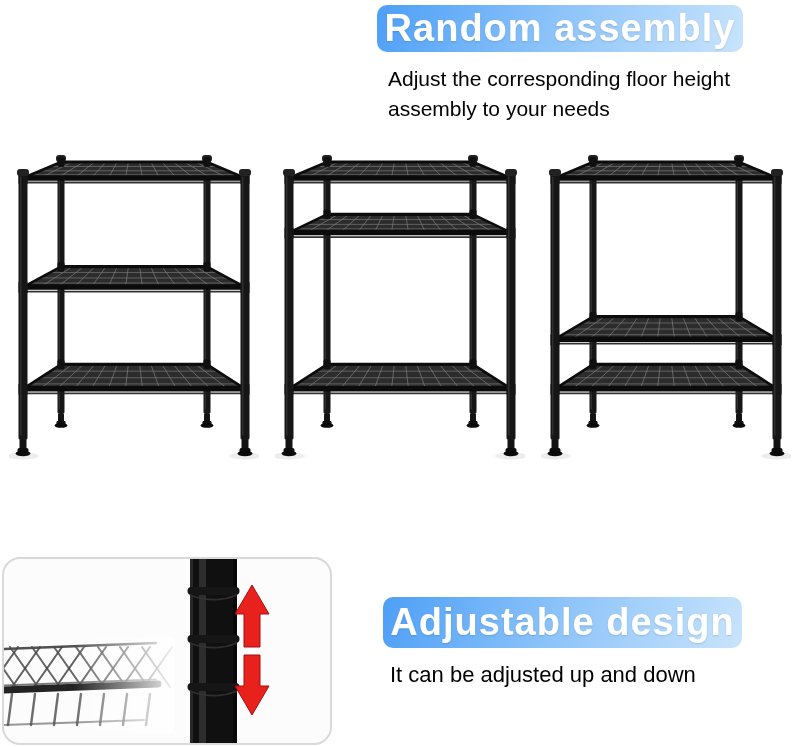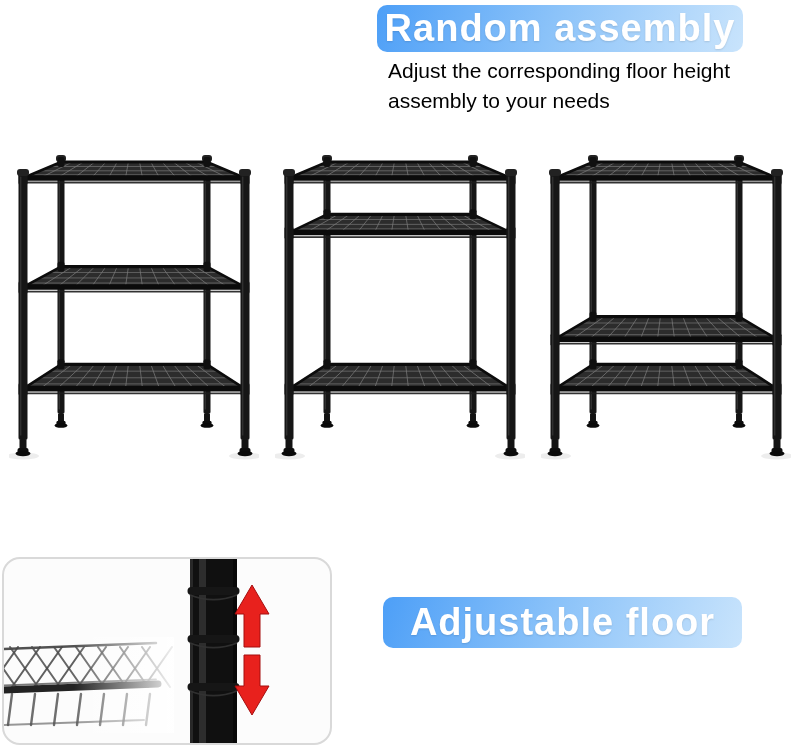--- a/index.html
+++ b/index.html
@@ -12,21 +12,21 @@
     border-radius:10px;
     background:linear-gradient(110deg, var(--badge-start,#4d9ff7) 0%, #8cc3f9 48%, var(--badge-end,#c9e4fc) 100%);
   }
   .badge-text{
     color:#ffffff;font-size:38px;font-weight:700;letter-spacing:1px;
     text-shadow:0 1px 2px rgba(0,0,0,.12);white-space:nowrap;
   }
   .badge-1{left:377px;top:5px;width:366px;height:47px;}
   .badge-2{left:383px;top:597px;width:359px;height:51px;}
   .desc{position:absolute;margin:0;color:#000000;}
-  .desc-1{left:388px;top:56px;font-size:21px;line-height:30px;}
+  .desc-1{left:388px;top:64px;font-size:21px;line-height:30px;}
   .desc-2{left:390px;top:659px;font-size:22px;line-height:31px;}
   .racks-row{
     position:absolute;left:0;top:152px;width:800px;height:320px;
     display:flex;justify-content:space-between;padding:0 9px;box-sizing:border-box;
   }
   .rack{margin:0;width:250px;height:310px;}
   .rack svg{display:block;width:250px;height:310px;}
   .detail-panel{
     position:absolute;left:2px;top:557px;width:330px;height:188px;
     border:2px solid #d9d9d9;border-radius:18px;background:#fcfcfc;
@@ -436,19 +436,19 @@
         <g>
           <polygon points="248,26 231,55 240,55 240,88 256,88 256,55 265,55" fill="#e8211d" stroke="#a50f0f" stroke-width="1"></polygon>
         </g>
         <g>
           <polygon points="240,96 256,96 256,127 265,127 248,156 231,127 240,127" fill="#e8211d" stroke="#a50f0f" stroke-width="1"></polygon>
         </g>
       </svg>
   </div>
 
   <div class="badge badge-2">
-    <span class="badge-text">Adjustable floor</span>
+    <span class="badge-text">Adjustable design</span>
   </div>
   <p class="desc desc-2">
-    <br>
+    <span>It can be adjusted up and down</span><br>
   </p>
 
 </div>
 
 </body></html>

